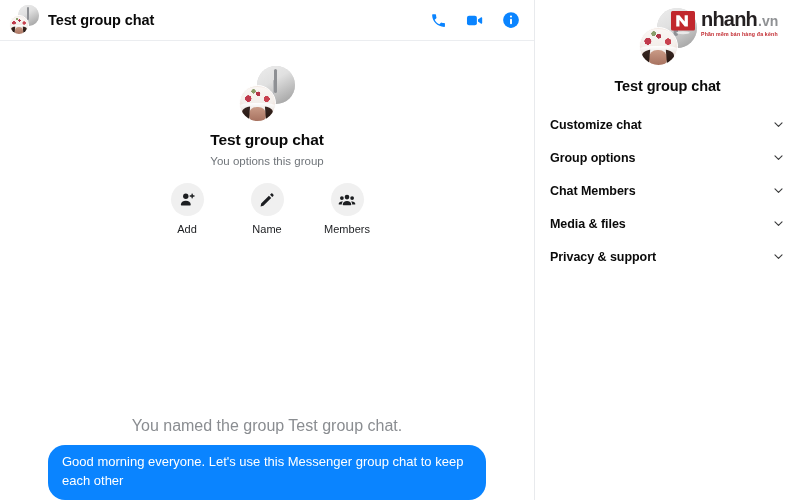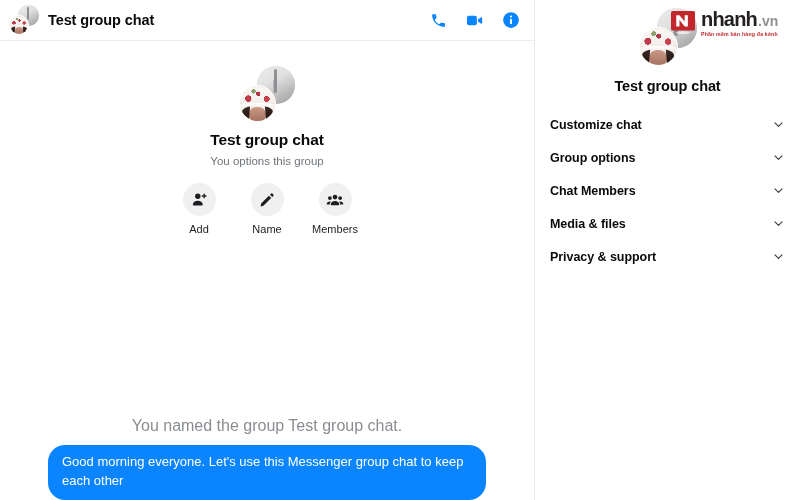--- a/index.html
+++ b/index.html
@@ -185,21 +185,21 @@
     letter-spacing: -0.1px;
   }
   .intro-sub {
     margin-top: 6px;
     font-size: 11.5px;
     color: #70757a;
   }
   .intro-actions {
     margin-top: 16px;
     display: flex;
-    gap: 12px;
+    gap: 24px;
   }
   .intro-action {
     width: 56px;
     display: flex;
     flex-direction: column;
     align-items: center;
     cursor: pointer;
   }
   .action-circle {
     width: 33px;

